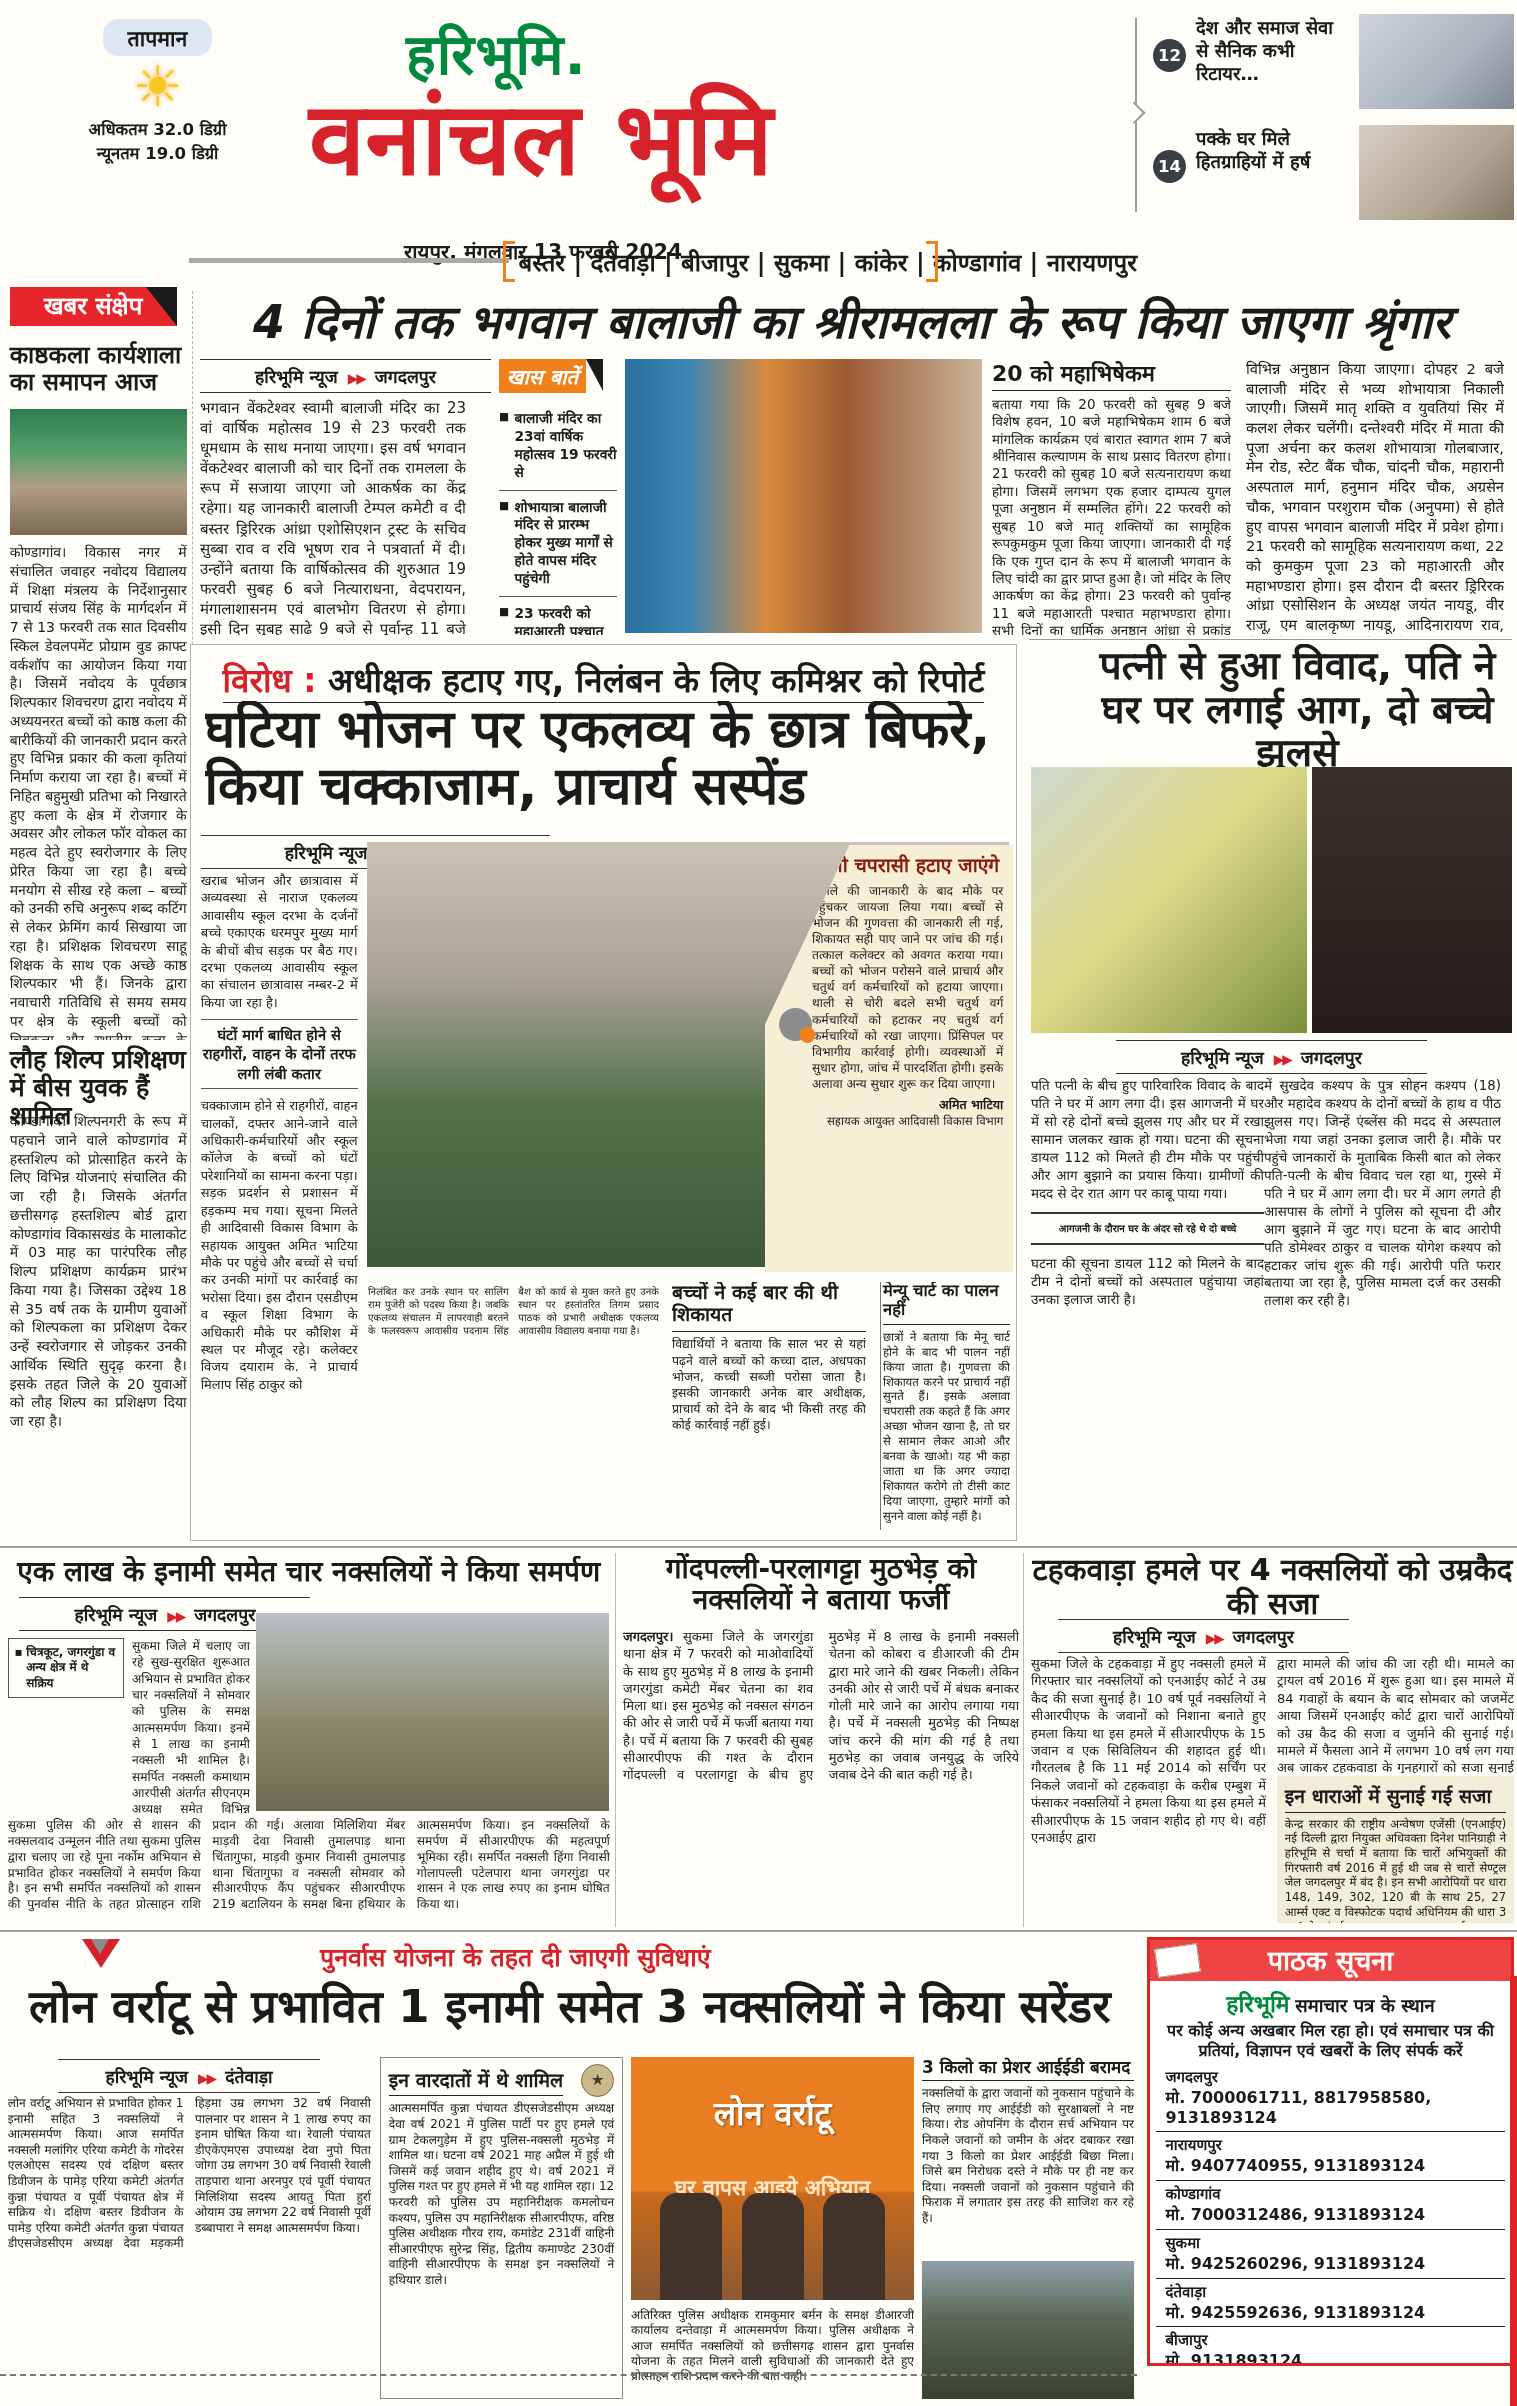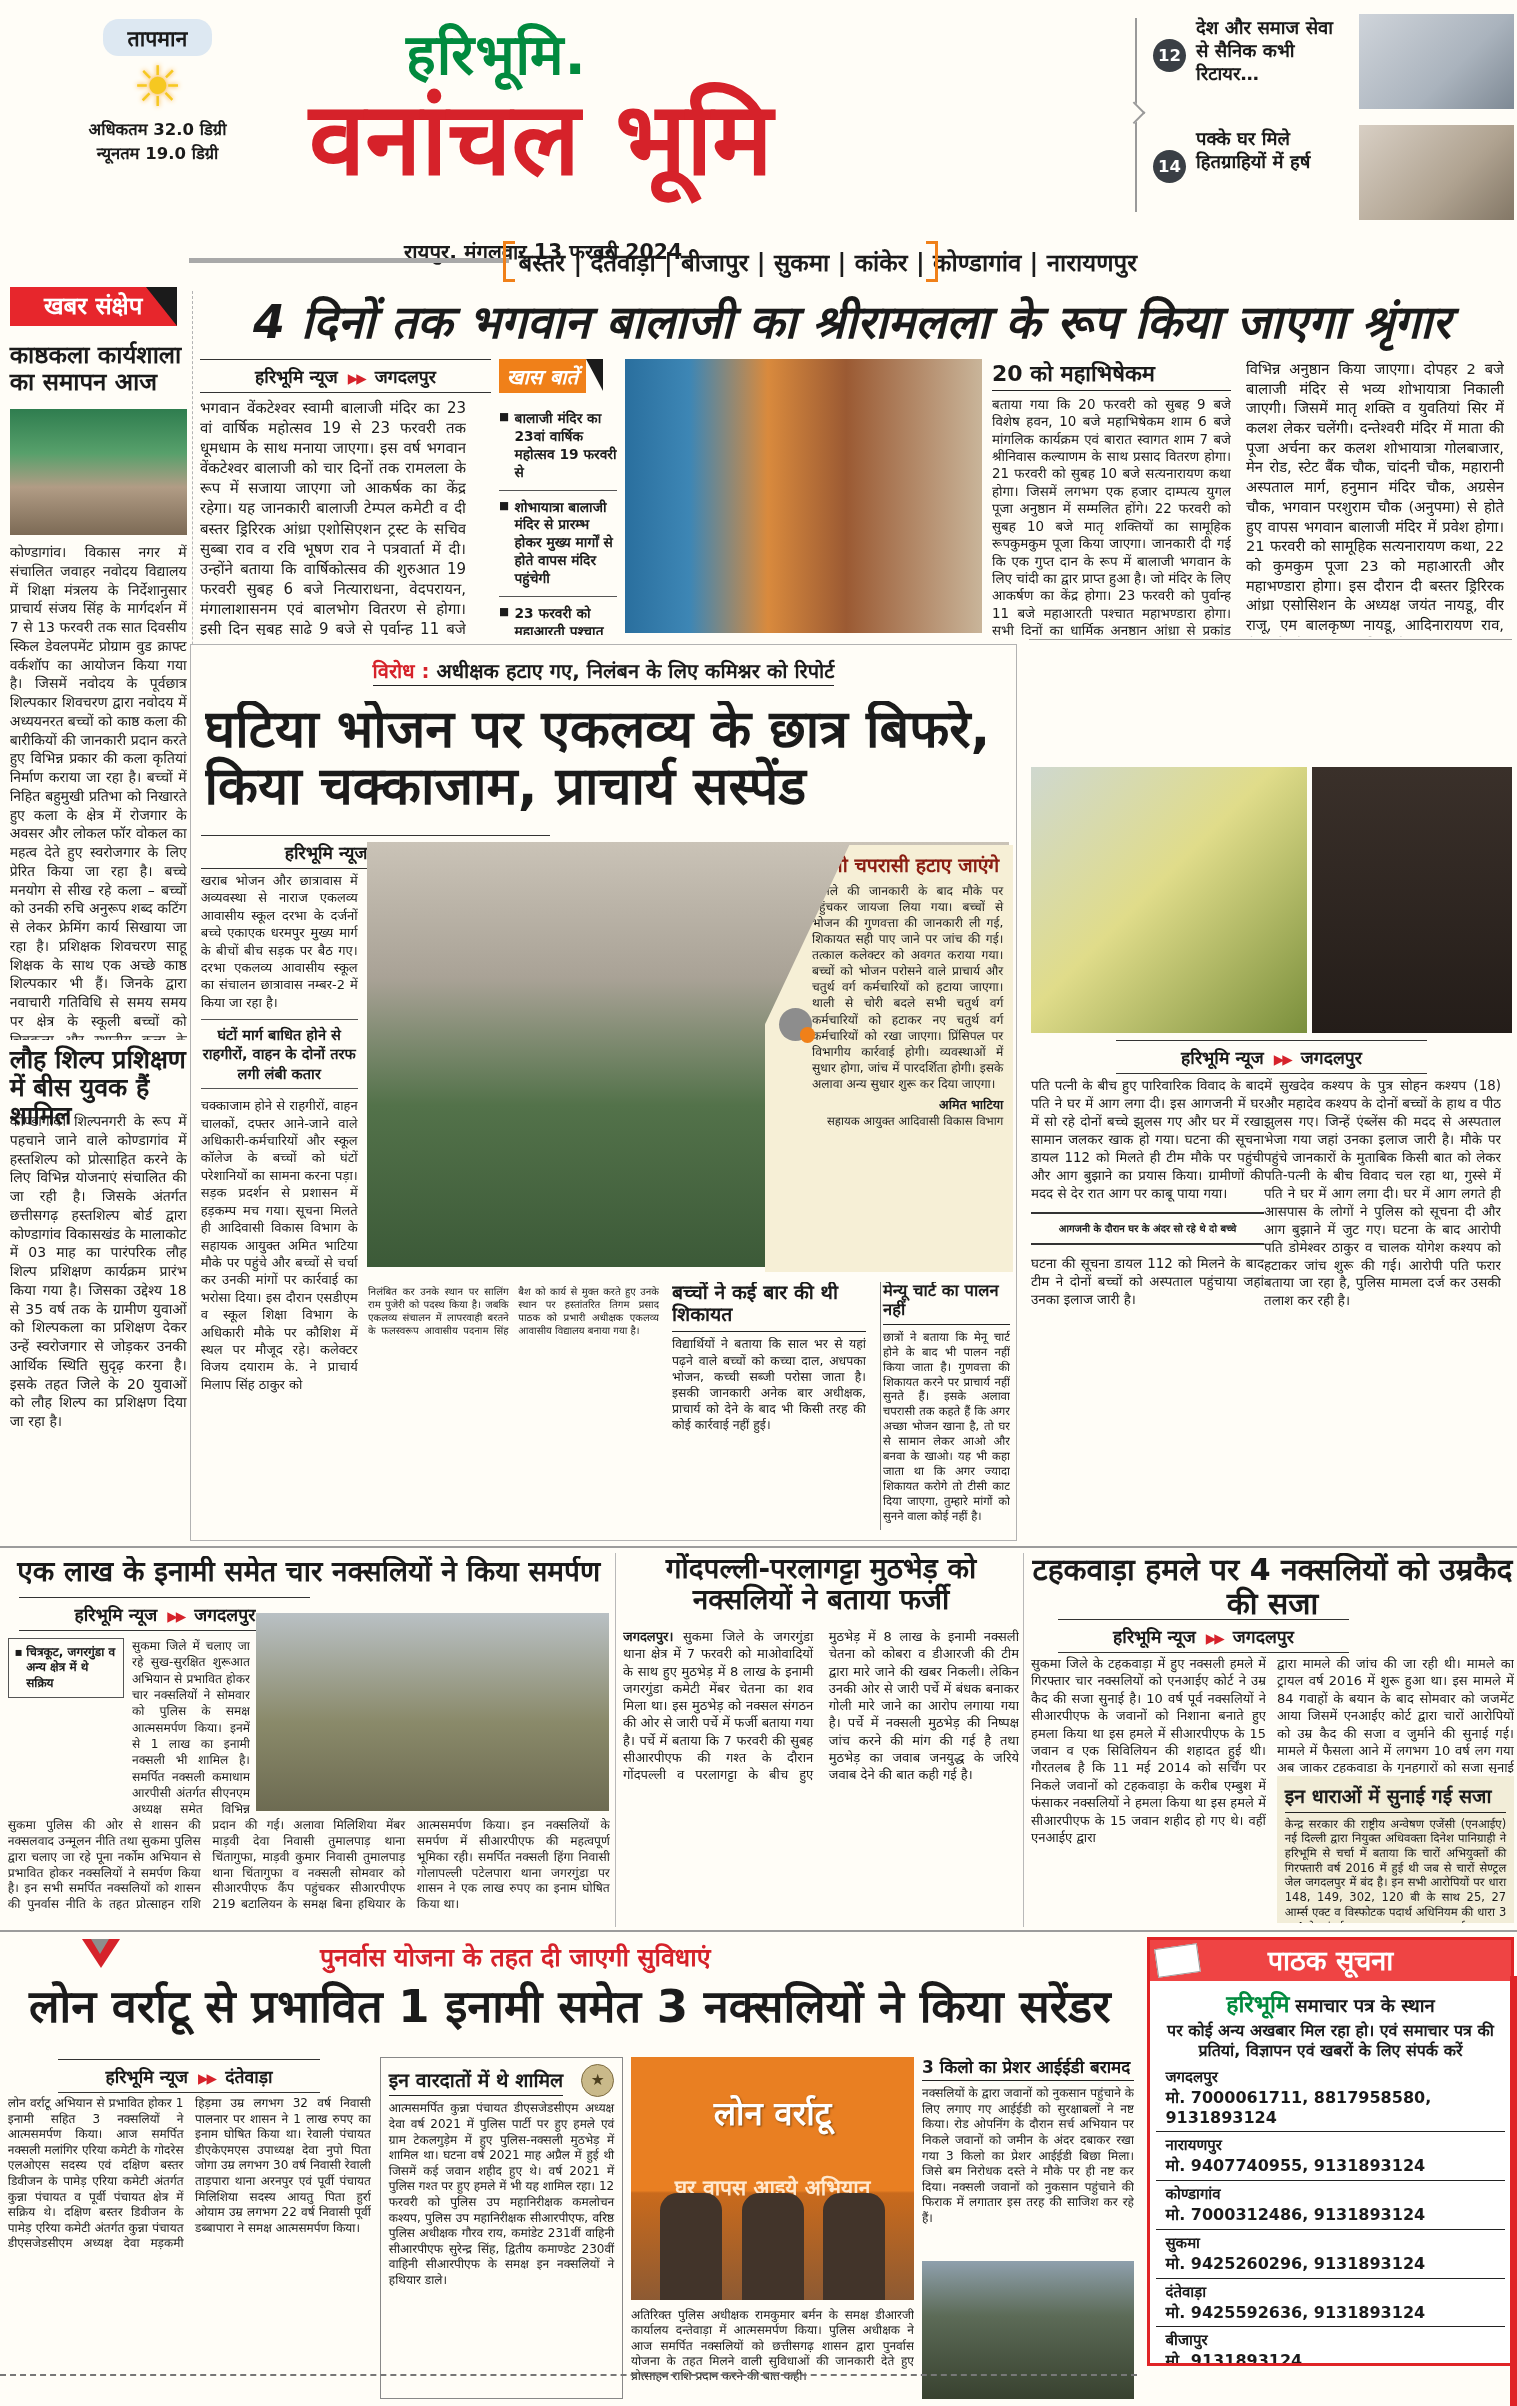--- a/index.html
+++ b/index.html
@@ -61,21 +61,21 @@
   .khas li { font-size:13.8px; font-weight:bold; line-height:1.3; padding:7.8px 0 7.8px 15.5px; border-bottom:1px solid #555; position:relative; }
   .khas li::before { content:"■"; position:absolute; left:0; top:7.8px; font-size:10.7px; }
   .lead-ph { left:625px; top:359px; width:357px; height:274px; }
   .maha { left:992px; top:357px; width:239px; height:278px; }
   .maha h3 { font-size:22px; font-weight:800; border-bottom:1.9px solid #222; padding-bottom:2.9px; margin-bottom:4.9px; }
   .maha p { font-size:13.4px; line-height:1.3; text-align:justify; }
   .lead-c2 { left:1246px; top:359px; width:258px; height:278px; font-size:14.7px; }
 
   
   .pbox { left:190px; top:644px; width:827px; height:897px; border:1.9px solid #b2b2b2; background:#fffdf7; }
-  .pkick { position:absolute; left:0; top:11.6px; width:100%; text-align:center; font-size:20px; font-weight:bold; }
+  .pkick { position:absolute; left:0; top:11.6px; width:100%; text-align:center; font-size:33px; font-weight:bold; }
   .pkick .u { border-bottom:1.9px solid #222; padding-bottom:2.9px; }
   .pkick .red { color:#d6222a; }
   .phl { position:absolute; left:13.6px; top:56px; width:800px; font-size:52px; font-weight:900; line-height:1.1; }
   .pbyline { position:absolute; left:9.7px; top:190px; width:349px; }
   .pc1 { position:absolute; left:9.7px; top:227px; width:157px; height:656px; font-size:13px; }
   .pc1 h4 { font-size:14.6px; margin:7.8px 0; border-top:1px solid #555; border-bottom:1px solid #555; padding:4.9px 0; }
   .pph { left:367px; top:842px; width:642px; height:425px; }
   .quotebox { position:absolute; left:574px; top:200px; width:248px; height:427px; background:#f6efd6; clip-path:polygon(34% 0,100% 0,100% 100%,0 100%,0 42%); padding:9.7px 9.7px 7.8px 47px; }
   .quotebox h3 { color:#8a1d12; font-size:19.4px; font-weight:800; text-align:center; line-height:1.15; margin-bottom:5.8px; }
   .quotebox p { font-size:12.2px; line-height:1.32; text-align:justify; }
@@ -278,20 +278,21 @@
       <h3>बच्चों ने कई बार की थी शिकायत</h3>
       <p>विद्यार्थियों ने बताया कि साल भर से यहां पढ़ने वाले बच्चों को कच्चा दाल, अधपका भोजन, कच्ची सब्जी परोसा जाता है। इसकी जानकारी अनेक बार अधीक्षक, प्राचार्य को देने के बाद भी किसी तरह की कोई कार्रवाई नहीं हुई।</p>
     </div>
     <div class="pb2 ov">
       <h3>मेन्यू चार्ट का पालन नहीं</h3>
       <p>छात्रों ने बताया कि मेनू चार्ट होने के बाद भी पालन नहीं किया जाता है। गुणवत्ता की शिकायत करने पर प्राचार्य नहीं सुनते हैं। इसके अलावा चपरासी तक कहते हैं कि अगर अच्छा भोजन खाना है, तो घर से सामान लेकर आओ और बनवा के खाओ। यह भी कहा जाता था कि अगर ज्यादा शिकायत करोगे तो टीसी काट दिया जाएगा, तुम्हारे मांगों को सुनने वाला कोई नहीं है।</p>
     </div>
   </div>
   <div class="abs photo ph-protest pph"></div>
 
+  <div class="abs f-hl hl ov">पत्नी से हुआ विवाद, पति ने घर पर लगाई आग, दो बच्चे झुलसे</div>
   <div class="abs photo ph-ambulance f-ph1"></div>
   <div class="abs photo ph-burnt f-ph2"></div>
   <div class="abs byline f-byline">
     <span>हरिभूमि न्यूज</span>
     <span class="sep">▶▶</span>
     <span>जगदलपुर</span>
   </div>
   <div class="abs f-c1 bodytxt ov">
     <p>पति पत्नी के बीच हुए पारिवारिक विवाद के बाद पति ने घर में आग लगा दी। इस आगजनी में घर में सो रहे दोनों बच्चे झुलस गए और घर में रखा सामान जलकर खाक हो गया। घटना की सूचना डायल 112 को मिलते ही टीम मौके पर पहुंची और आग बुझाने का प्रयास किया। ग्रामीणों की मदद से देर रात आग पर काबू पाया गया।</p>
     <div class="f-inset">आगजनी के दौरान घर के अंदर सो रहे थे दो बच्चे</div>

